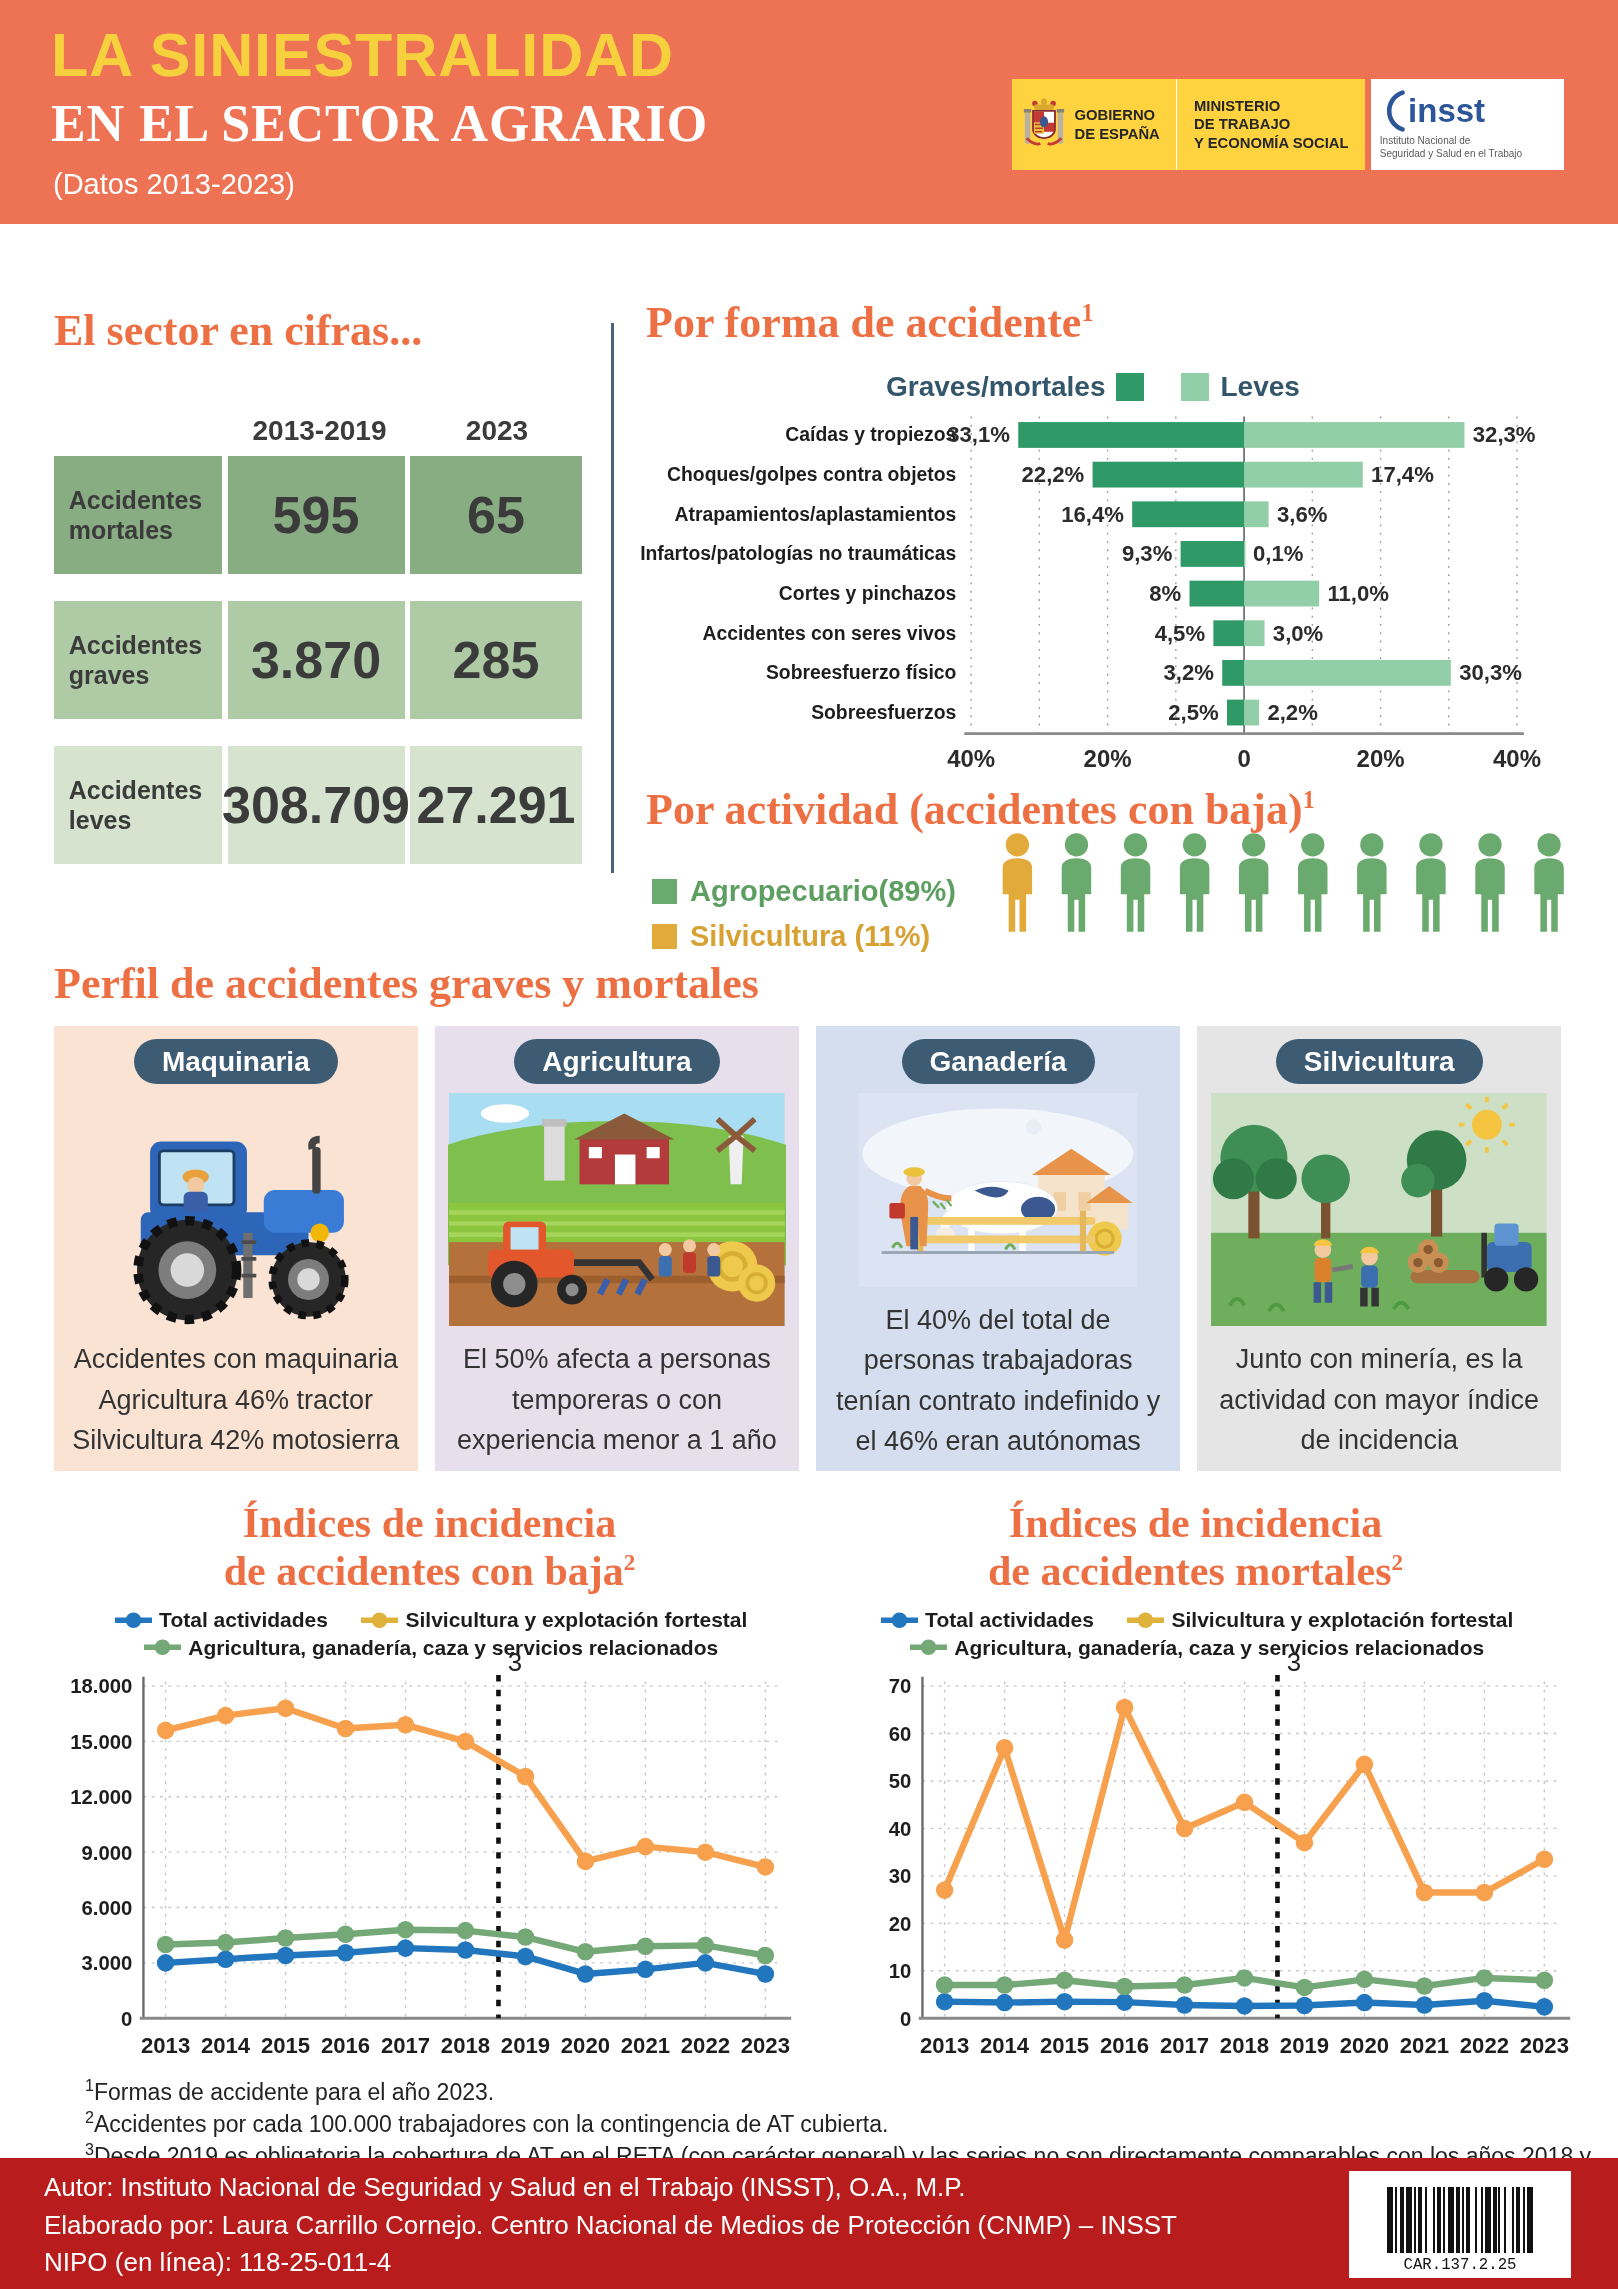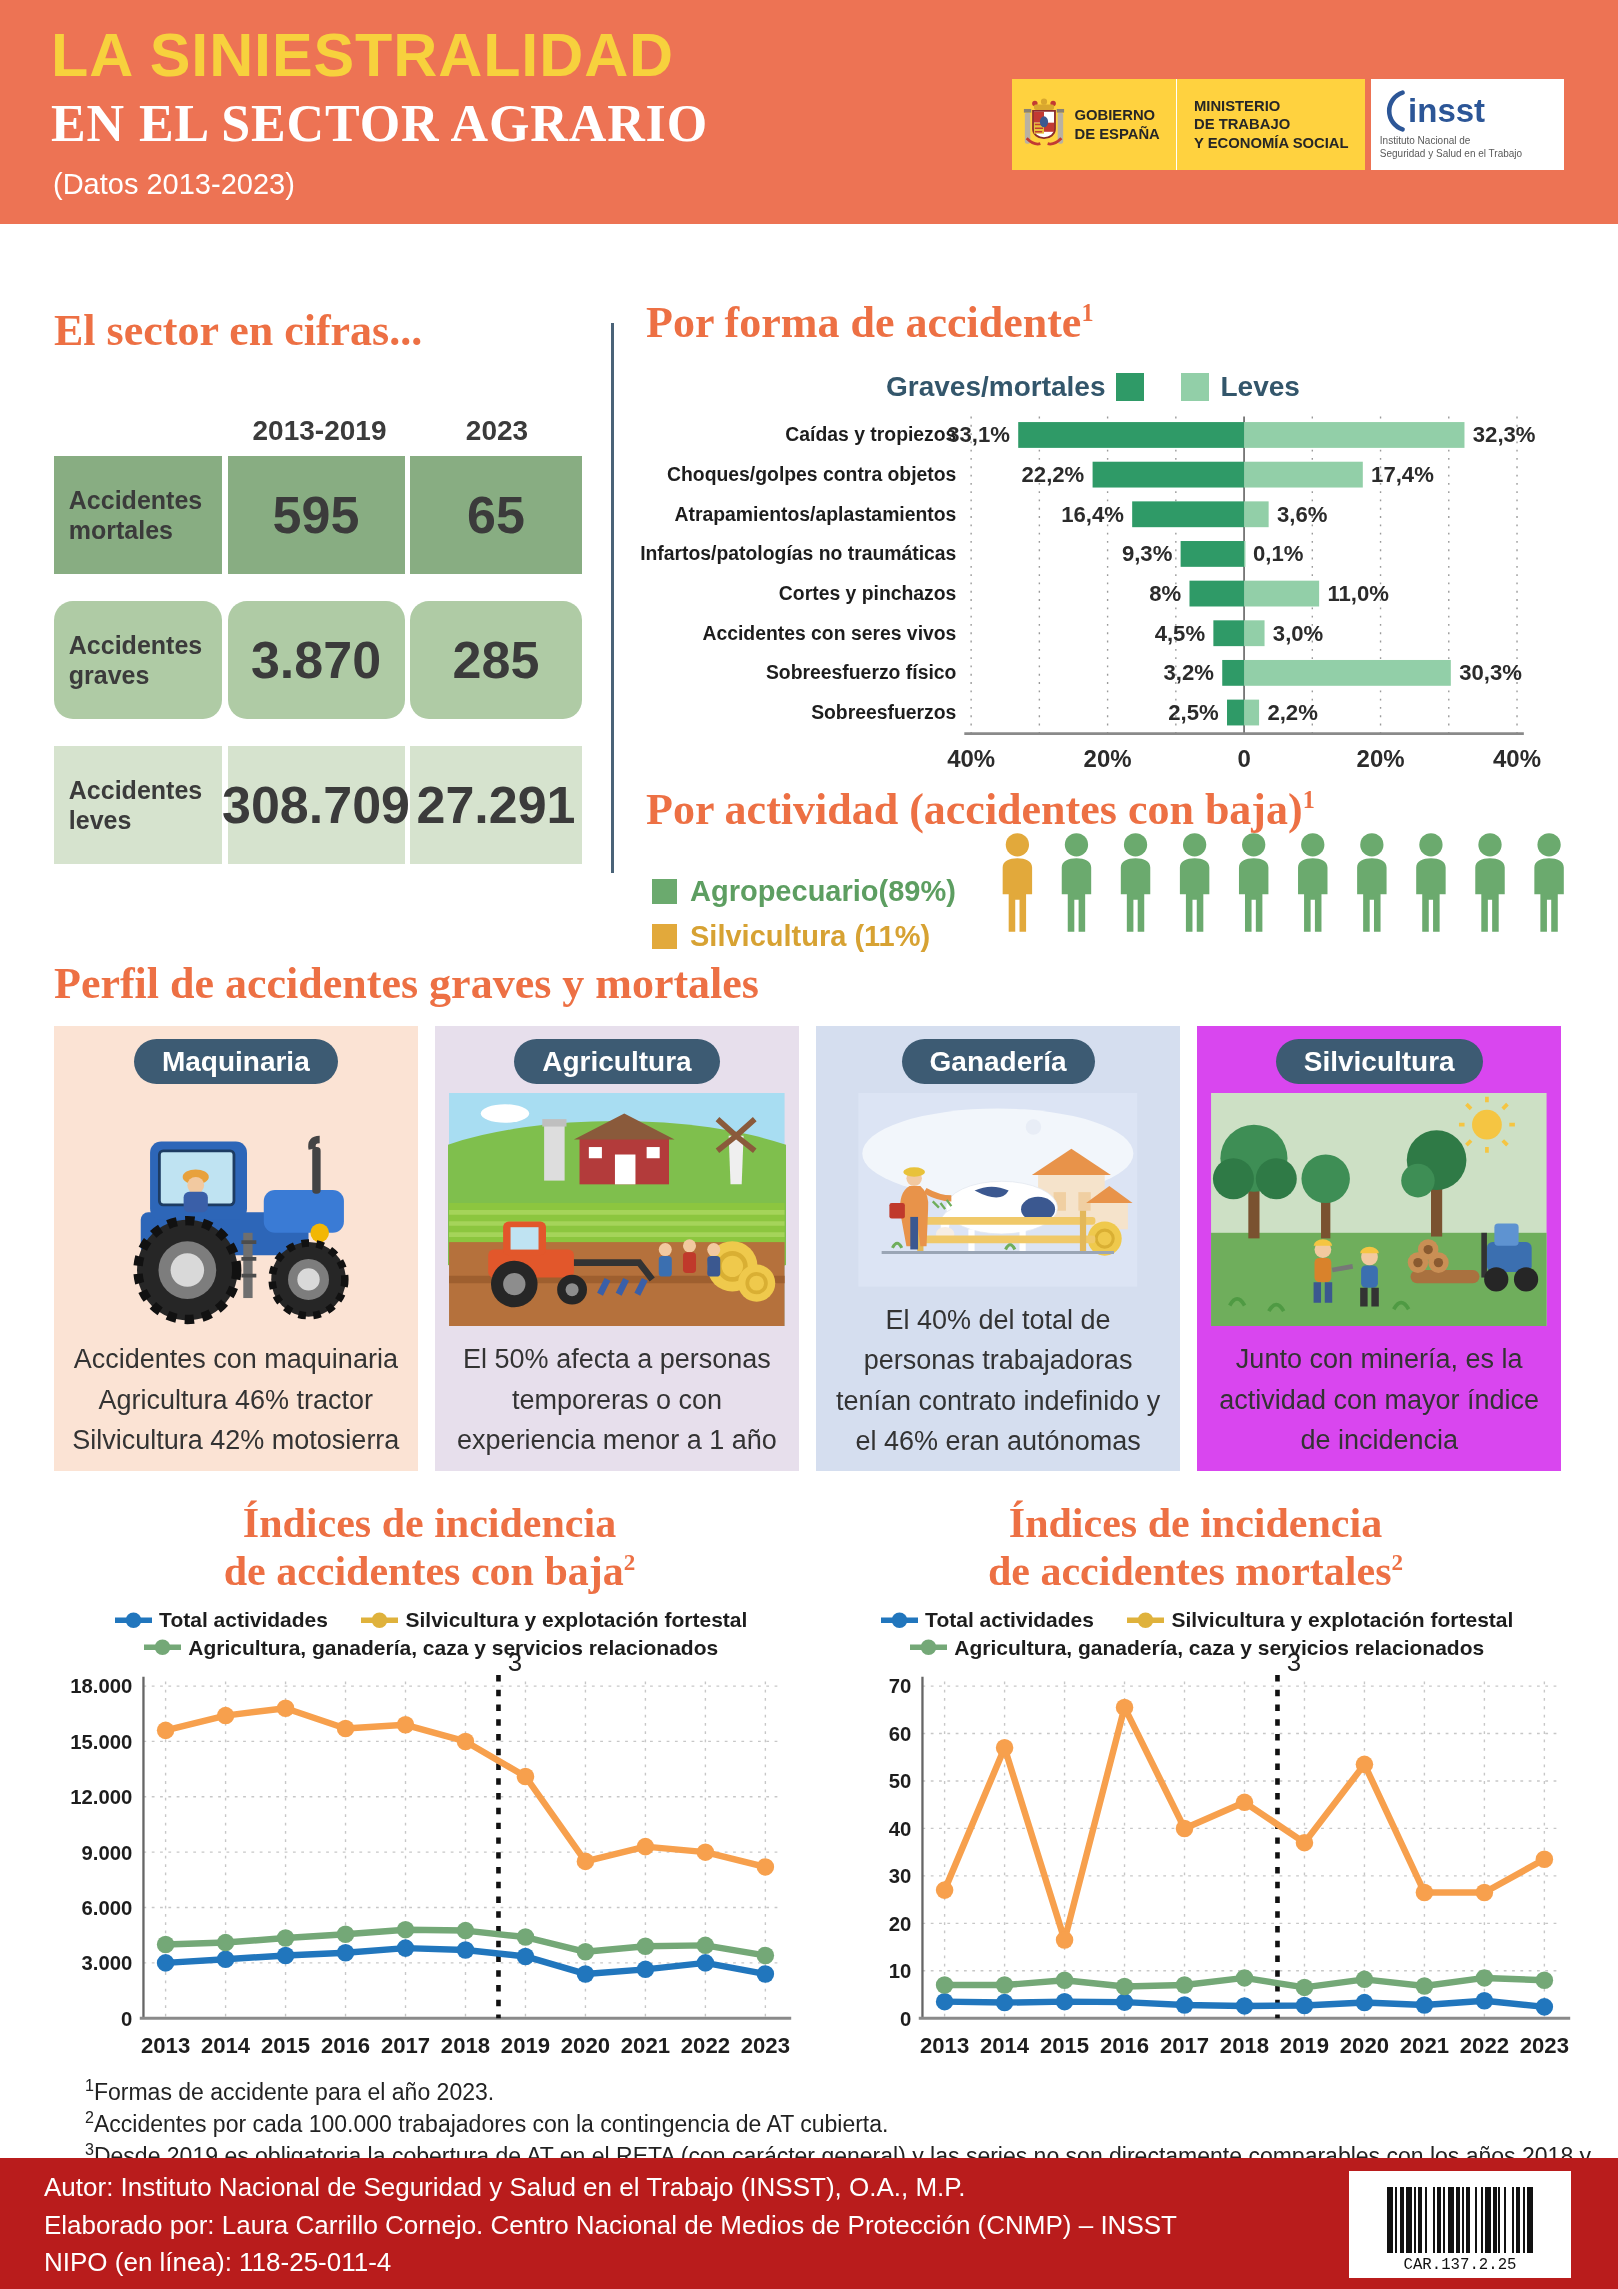--- a/index.html
+++ b/index.html
@@ -28,21 +28,21 @@
   
   .cifras-heading{left:54px;top:305px;font-size:44px;}
   .ctable{left:54px;top:415px;width:535px;}
   .ctable-head{display:flex;margin-bottom:9.2px;font-size:28px;font-weight:700;color:#3b3b3b;}
   .ctable-row{display:flex;margin-bottom:27px;}
   .ccell{margin-right:5.5px;display:flex;align-items:center;}
   .clabel{width:168px;height:118px;padding-left:14.8px;box-sizing:border-box;
           font-size:25px;font-weight:700;color:#3b3b3b;line-height:1.2;}
   .cval{width:177px;height:118px;justify-content:center;font-size:52px;font-weight:700;color:#3b3b3b;}
   .cval2{width:172px;}
-  .r1{background:#88AD82;} .r2{background:#AFCBA5;border-radius:19px;} .r3{background:#D6E3CE;}
+  .r1{background:#88AD82;} .r2{background:#AFCBA5;} .r3{background:#D6E3CE;}
 
   .divider{left:611px;top:323px;width:2.8px;height:550px;background:#4A6378;}
 
   
   .forma-heading{left:646px;top:297px;font-size:44px;}
   .forma-legend{left:886px;top:371px;display:flex;gap:37px;align-items:center;
                 font-size:28px;font-weight:700;color:#33566B;}
   .leg-item{display:flex;align-items:center;gap:11px;}
   .sq{width:28px;height:28px;display:inline-block;}
   svg text.bar-cat{font-size:21px;font-weight:700;fill:#1d1d1d;}
@@ -405,21 +405,21 @@
       <path d="M72 160 l0 42" stroke="#3B5890" stroke-width="10"></path>
       <rect x="40" y="142" width="20" height="20" rx="3" fill="#C0392B"></rect>
       <path d="M86 126 q18 10 34 10" stroke="#E8934A" stroke-width="8" fill="none"></path>
       <path d="M96 140 l8 8 M106 142 l6 8 M114 138 l6 8" stroke="#6FAE5C" stroke-width="3"></path>
       <path d="M30 206 h300" stroke="#9AA5B5" stroke-width="4"></path>
       <path d="M44 200 q6 -12 12 0 M190 202 q6 -12 12 0" stroke="#6FAE5C" stroke-width="4" fill="none"></path>
     </svg>
     <div class="card-text">El 40% del total de personas trabajadoras tenían contrato indefinido y el 46% eran autónomas</div>
   </div>
 
-  <div class="card" style="background:#d946ef;">
+  <div class="card" style="background:#e5e5e5;">
     <div class="pill">Silvicultura</div>
     <svg class="card-illu" viewBox="0 0 360 250">
       <rect x="0" y="0" width="360" height="250" fill="#CDE0C5"></rect>
       <circle cx="296" cy="34" r="16" fill="#F5C542"></circle>
       <path d="M296 10 v-6 M296 58 v6 M272 34 h-6 M320 34 h6 M279 17 l-5 -5 M313 51 l5 5 M279 51 l-5 5 M313 17 l5 -5" stroke="#F5C542" stroke-width="4"></path>
       <rect x="0" y="150" width="360" height="100" fill="#6FAE5C"></rect>
       <g>
         <rect x="40" y="96" width="12" height="60" fill="#7A5230"></rect>
         <circle cx="46" cy="70" r="36" fill="#3E8E55"></circle>
           <circle cx="24" cy="92" r="22" fill="#2F7A46"></circle>

